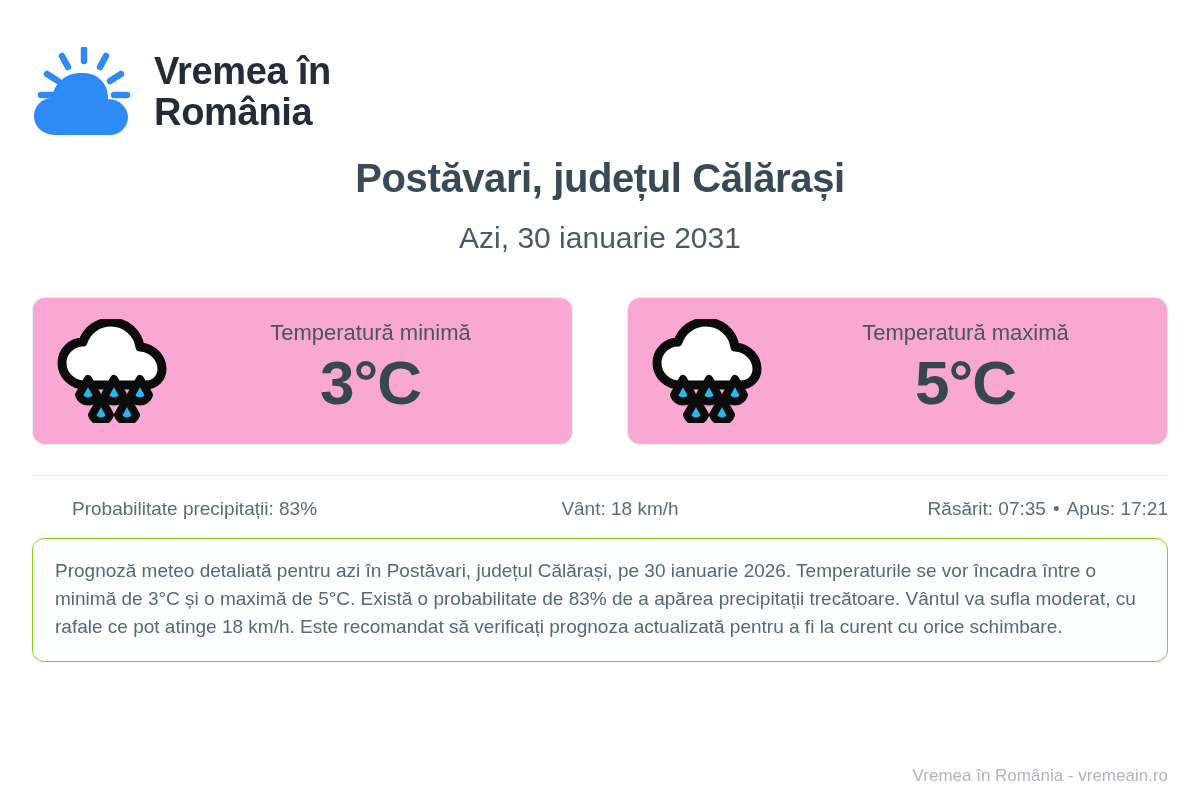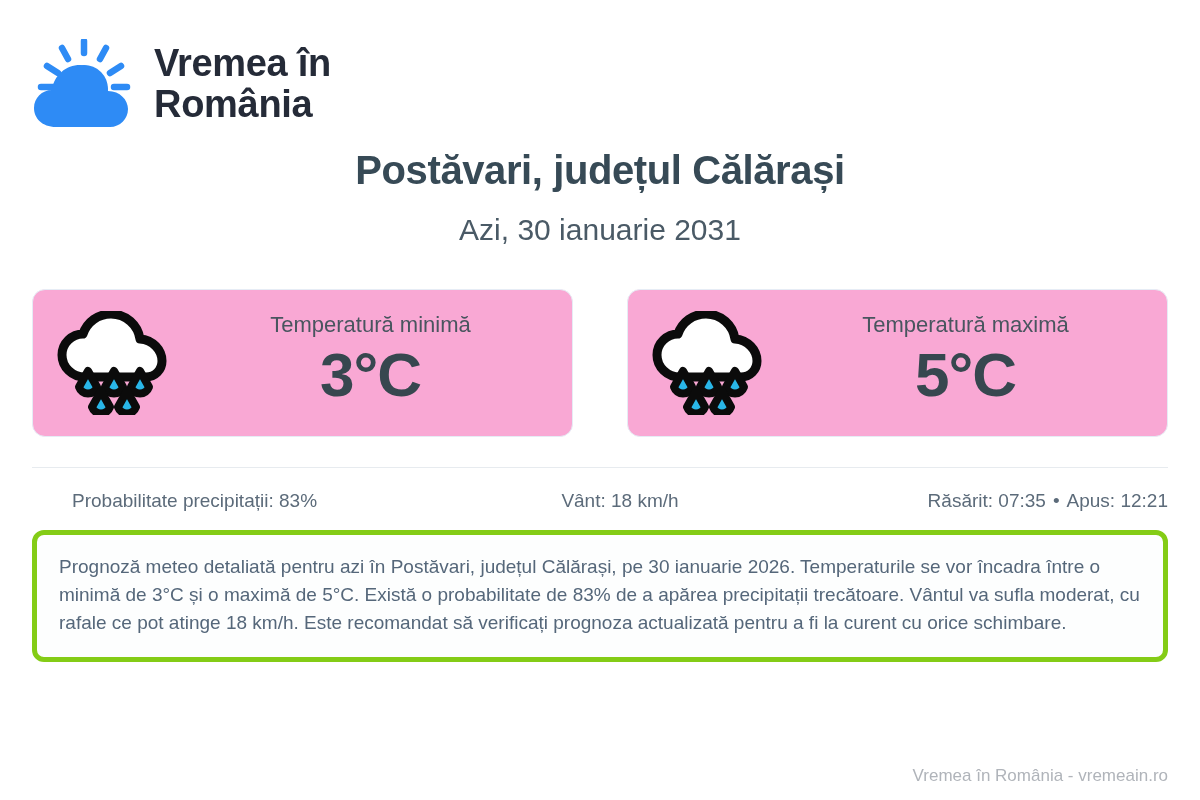--- a/index.html
+++ b/index.html
@@ -10,21 +10,21 @@
     height: 800px;
     background: #ffffff;
     font-family: "Liberation Sans", "DejaVu Sans", sans-serif;
     overflow: hidden;
   }
 
   .page {
     position: relative;
     width: 1200px;
     height: 800px;
-    padding: 0 32px;
+    padding: 8px 32px;
   }
 
   
   .brand {
     display: flex;
     align-items: center;
     gap: 18px;
     padding-top: 48px;
     height: 120px;
   }
@@ -117,21 +117,21 @@
   }
   .stat { flex: 1 1 0; white-space: nowrap; }
   .stat-left   { text-align: left; margin-left: 40px; }
   .stat-center { text-align: center; }
   .stat-right  { text-align: right; }
   .stat-sep { padding: 0 7px; color: #5c6b7a; }
 
   
   .description {
     margin-top: 18px;
-    border: 5px solid #84cc16;
+    border: 1px solid #84cc16;
     border-radius: 12px;
     background: #fdfefe;
     padding: 18px 22px 20px 22px;
     font-size: 19px;
     line-height: 1.48;
     color: #55677a;
   }
 
   
   .footer {
@@ -206,21 +206,21 @@
         <div class="card-value">5°C</div>
       </div>
     </div>
 
   </div>
 
   <div class="stats">
     <div class="stat stat-left">Probabilitate precipitații: 83%</div>
     <div class="stat stat-center">Vânt: 18 km/h</div>
     <div class="stat stat-right">
-      <span>Răsărit: 07:35</span><span class="stat-sep">•</span><span>Apus: 12:21</span>
+      <span>Răsărit: 07:35</span><span class="stat-sep">•</span><span>Apus: 17:21</span>
     </div>
   </div>
 
   <div class="description">Prognoză meteo detaliată pentru azi în Postăvari, județul Călărași, pe 30 ianuarie 2026. Temperaturile se vor încadra între o minimă de 3°C și o maximă de 5°C. Există o probabilitate de 83% de a apărea precipitații trecătoare. Vântul va sufla moderat, cu rafale ce pot atinge 18 km/h. Este recomandat să verificați prognoza actualizată pentru a fi la curent cu orice schimbare.</div>
 
   <div class="footer">Vremea în România - vremeain.ro</div>
 
 </div>
 
 </body></html>

